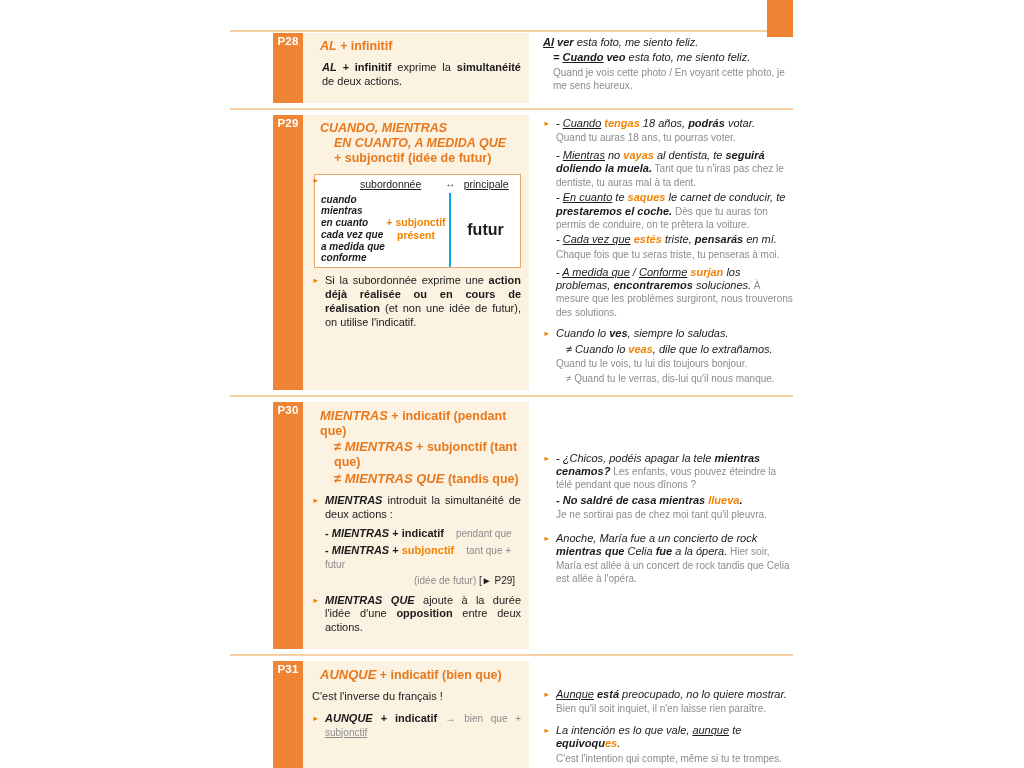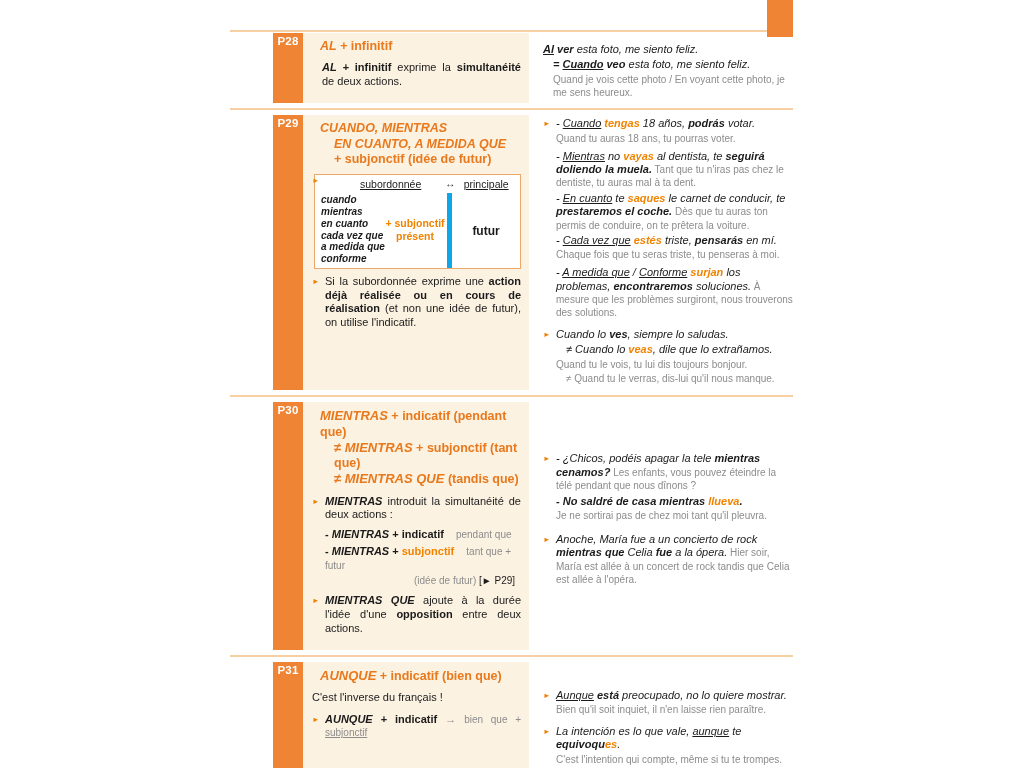--- a/index.html
+++ b/index.html
@@ -31,24 +31,24 @@
   
   .tbl{background:#fff;border:1px solid #ECA869;margin:3px 0 6px 2px;font-size:10.5px;}
   .tbl-head{position:relative;height:15px;margin-top:3px;}
   .th-l{position:absolute;left:8px;width:66%;text-align:center;text-decoration:underline;font-size:10.5px;}
   .th-r{position:absolute;right:0;width:33%;text-align:center;text-decoration:underline;font-size:10.5px;}
   .arrow-mid{position:absolute;left:66%;transform:translateX(-50%);font-size:10px;top:0;}
   .t29-body{display:flex;}
   .t29-left{width:66%;display:flex;padding:1px 2px 3px 6px;box-sizing:border-box;}
   .conj{font-weight:700;font-style:italic;font-size:10px;line-height:1.18;white-space:nowrap;}
   .mode{flex:1;align-self:center;text-align:center;color:#F08300;font-weight:700;font-size:10.5px;line-height:1.2;}
-  .t29-right{width:34%;border-left:5px solid #0ea5e9;display:flex;align-items:center;justify-content:center;font-weight:700;font-size:12px;}
+  .t29-right{width:34%;border-left:2px solid #0ea5e9;display:flex;align-items:center;justify-content:center;font-weight:700;font-size:16px;}
   
   .s28{min-height:62px;} .s29{min-height:218px;} .s30{min-height:175px;} .s31{min-height:97px;}
-  .rc28{padding-top:10px;} .rc29{padding-top:2px;} .rc30{padding-top:50px;} .rc31{padding-top:27px;}
+  .rc28{padding-top:3px;} .rc29{padding-top:2px;} .rc30{padding-top:50px;} .rc31{padding-top:27px;}
   .mt10{margin-top:10px;} .mt8{margin-top:8px;}
   .p30sub{margin:0 0 3px 13px;font-size:11px;line-height:1.25;}
   .p30ref{margin:0 0 7px 102px;font-size:10px;line-height:1.2;} .mb2{margin-bottom:2px;}
   .p28body{margin-left:10px;}
 </style>
 </head>
 <body>
 
 <div class="canvas">
   <div class="top-rule"></div>

